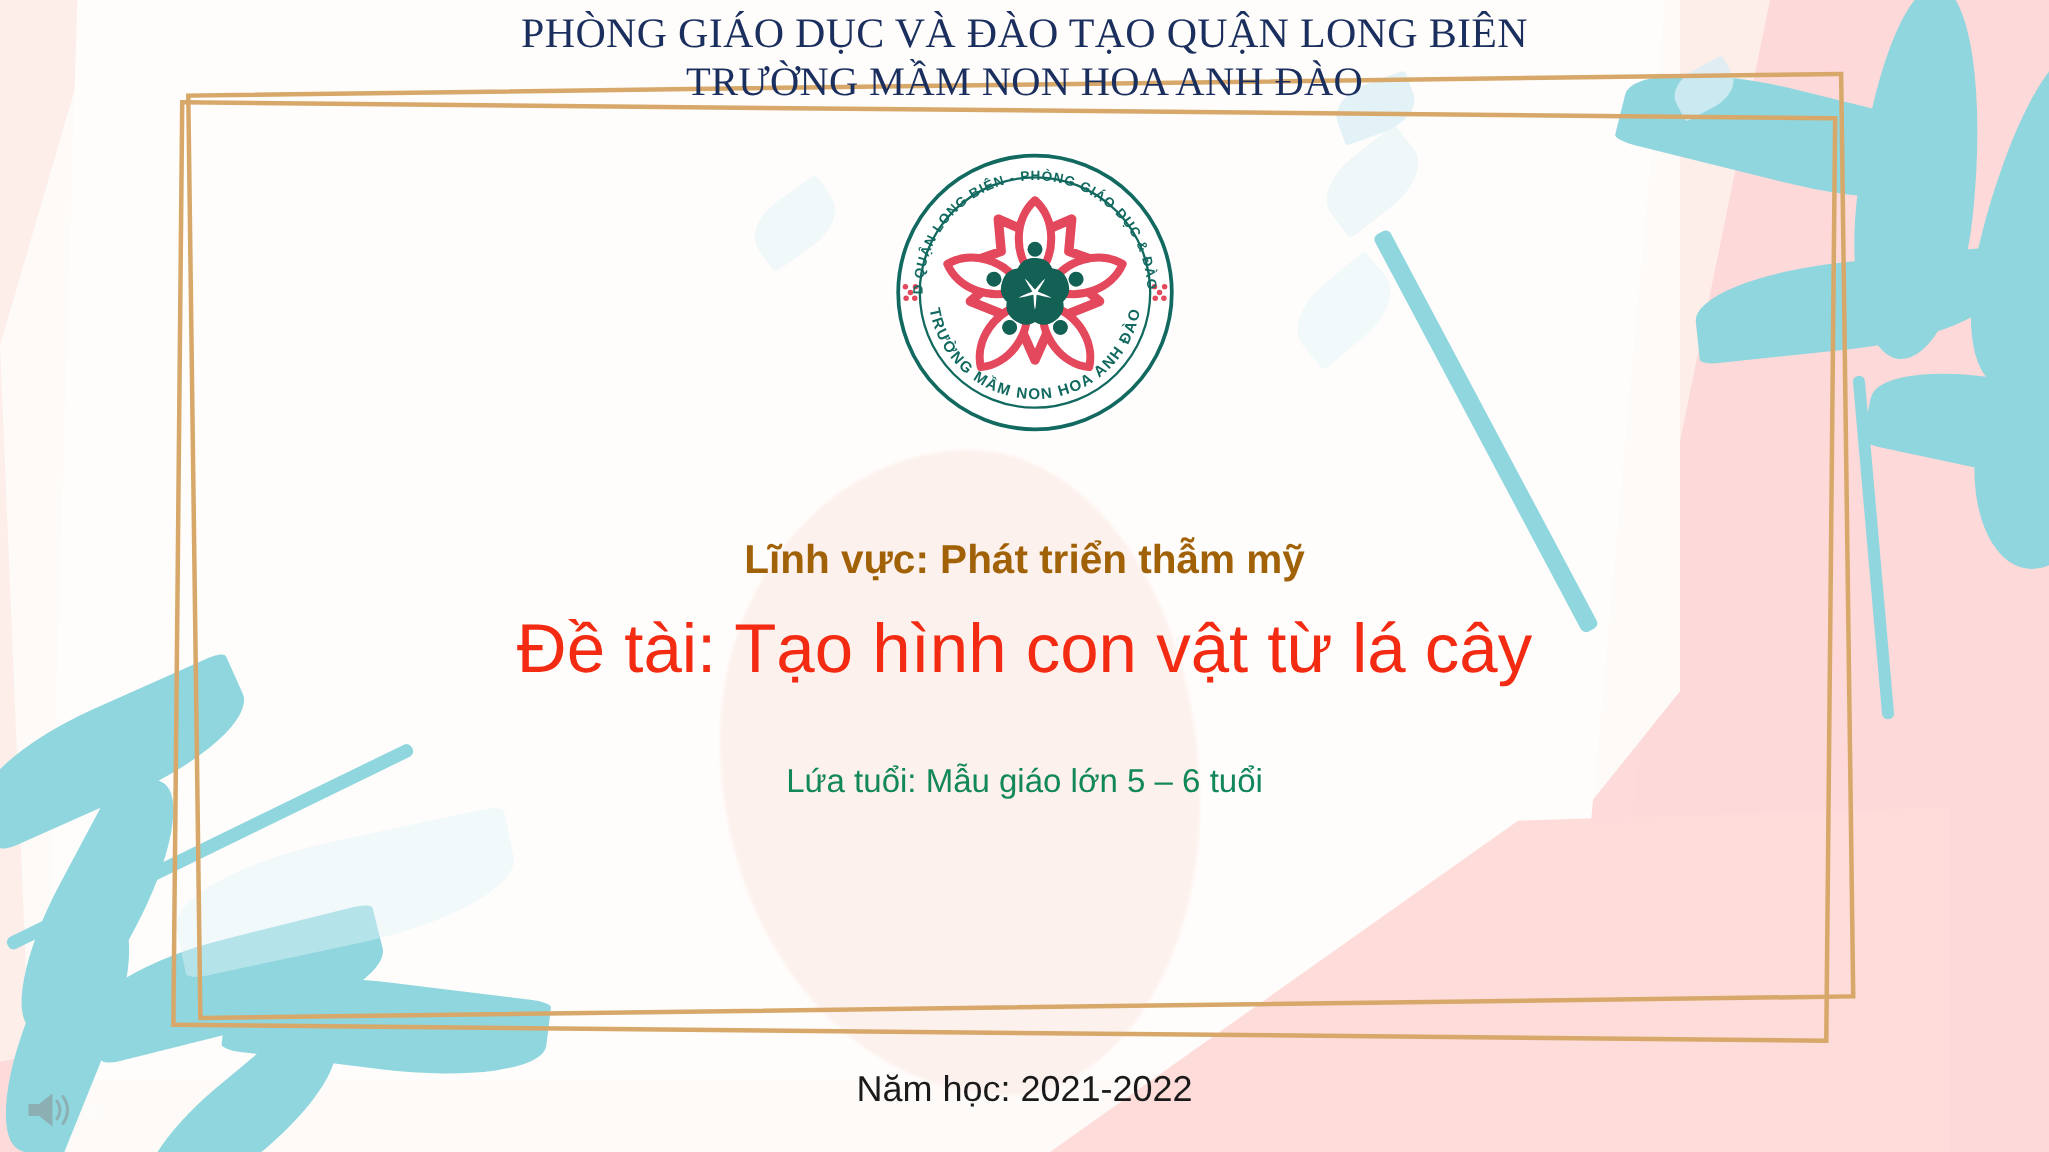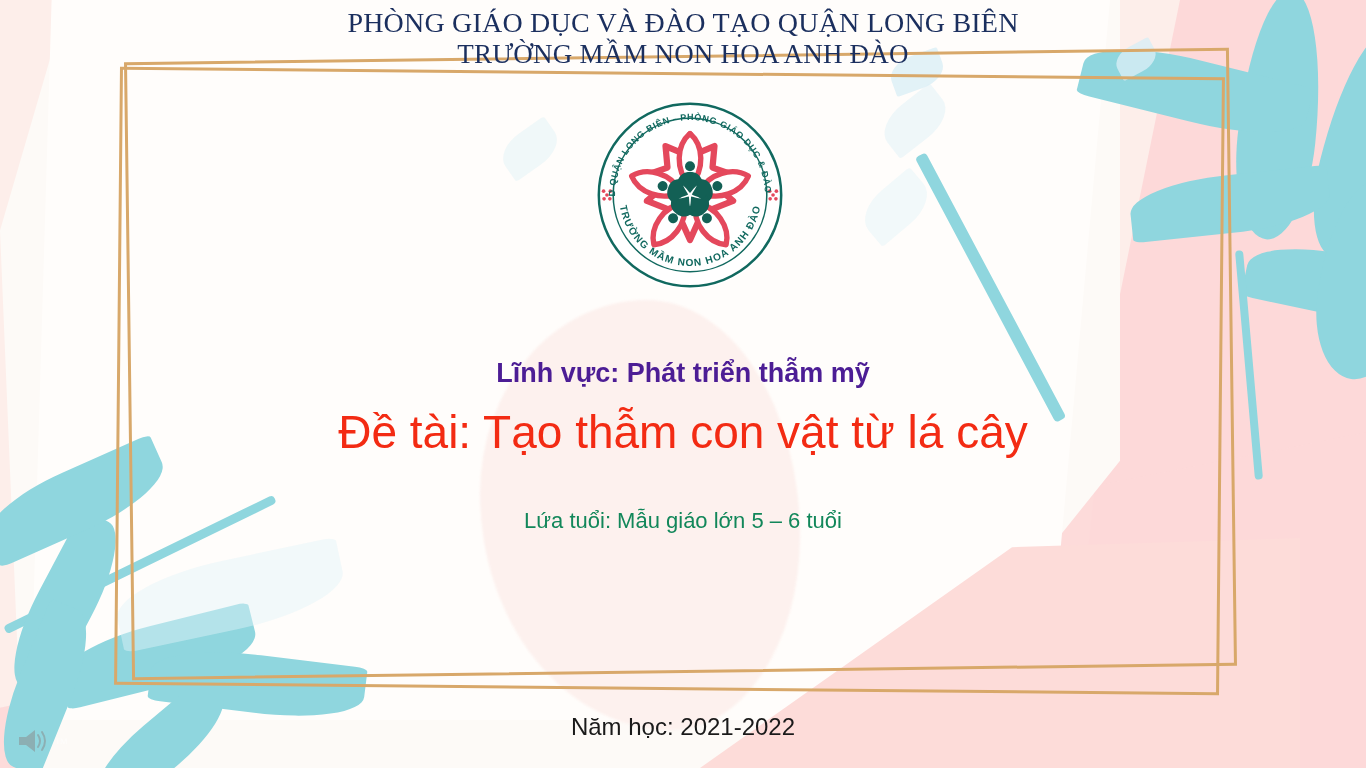--- a/index.html
+++ b/index.html
@@ -64,21 +64,21 @@
   }
   .header .l2{font-size:27px;}
 
   
   .logo{position:absolute;left:594px;top:99px;width:192px;height:192px;z-index:12;}
   .logo svg{display:block;width:192px;height:192px;}
 
   
   .txt-field{
     position:absolute;left:0;top:358px;width:1366px;text-align:center;
-    font-size:27px;font-weight:700;color:#4c1d95;letter-spacing:0;z-index:13;
+    font-size:27px;font-weight:700;color:#a16207;letter-spacing:0;z-index:13;
   }
   .txt-topic{
     position:absolute;left:0;top:405px;width:1366px;text-align:center;
     font-size:46px;font-weight:400;color:#f32b13;z-index:13;
   }
   .txt-age{
     position:absolute;left:0;top:508px;width:1366px;text-align:center;
     font-size:22px;font-weight:400;color:#12875a;z-index:13;
   }
   .txt-year{
@@ -223,21 +223,21 @@
         <g transform="rotate(288)">
           <circle cx="0" cy="-30" r="5.2"></circle>
           <path d="M -14,-10 C -12,-22 -6,-24 0,-24 C 6,-24 12,-22 14,-10
                    C 8,-14 4,-6 0,-2 C -4,-6 -8,-14 -14,-10 Z"></path>
         </g>
       </g>
     </svg>
   </div>
 
   <div class="txt-field">Lĩnh vực: Phát triển thẫm mỹ</div>
-  <div class="txt-topic">Đề tài: Tạo thẫm con vật từ lá cây</div>
+  <div class="txt-topic">Đề tài: Tạo hình con vật từ lá cây</div>
   <div class="txt-age">Lứa tuổi: Mẫu giáo lớn 5 – 6 tuổi</div>
   <div class="txt-year">Năm học: 2021-2022</div>
 
   <div class="watermark">
     <span style="display:inline-block;">
       <svg width="34" height="30" viewBox="0 0 34 30" aria-hidden="true">
         <path d="M3 11 h7 L19 4 v22 L10 19 H3 Z" fill="#8a8a8a"></path>
         <path d="M22 9 q4 6 0 12" stroke="#8a8a8a" stroke-width="2" fill="none" stroke-linecap="round"></path>
         <path d="M26 6 q6 9 0 18" stroke="#8a8a8a" stroke-width="2" fill="none" stroke-linecap="round"></path>
       </svg>

